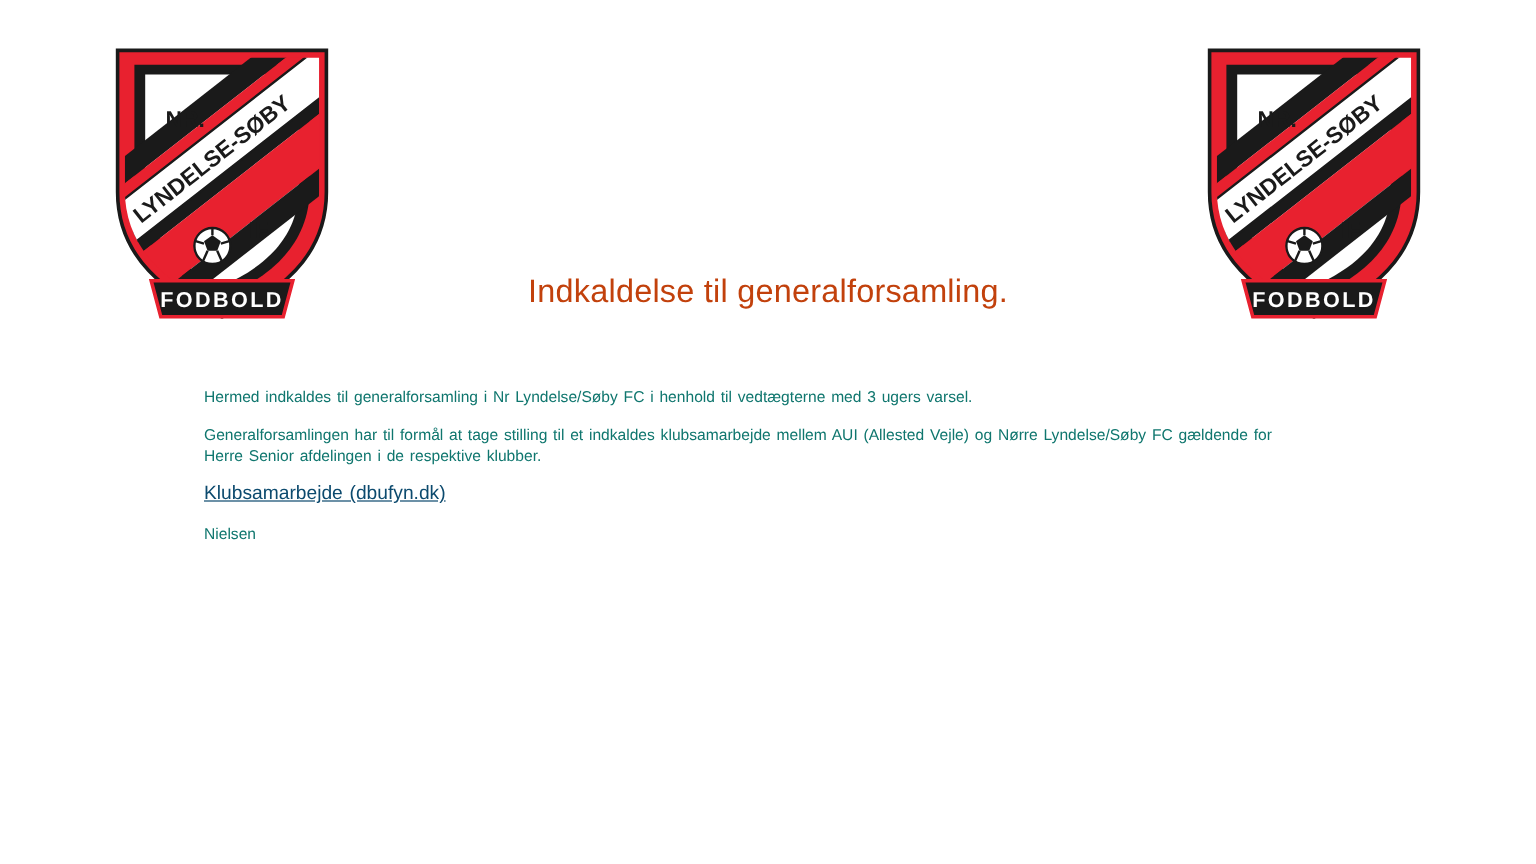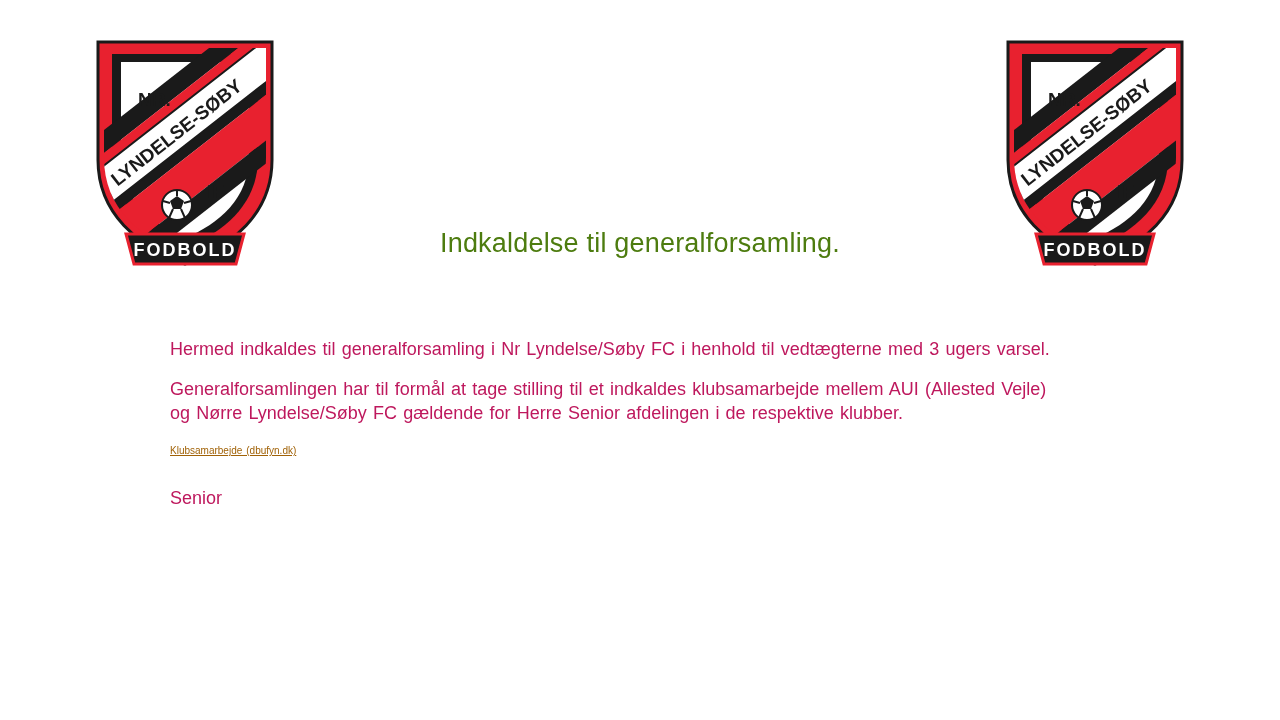--- a/index.html
+++ b/index.html
@@ -30,42 +30,42 @@
   
   .doc-title {
     position: absolute;
     left: 0;
     top: 228px;
     width: 1280px;
     text-align: center;
     font-size: 27px;
     font-weight: 400;
     letter-spacing: .2px;
-    color: #4d7c0f;
+    color: #c2410c;
   }
 
   
   .body-copy {
     position: absolute;
     left: 170px;
     top: 322px;
     width: 900px;
   }
   .para {
-    font-size: 18px;
+    font-size: 13px;
     line-height: 1.32;
-    margin: 16px 0 15px 0;
-    color: #be185d;
+    margin: 0 0 15px 0;
+    color: #0f766e;
     word-spacing: 1.2px;
   }
   .para:last-child { margin-bottom: 0; }
 
   .link {
-    font-size: 10px;
-    color: #a16207;
+    font-size: 16px;
+    color: #0c4a6e;
     text-decoration: underline;
     display: inline-block;
     margin: 0 0 15px 0;
     word-spacing: 1.2px;
     cursor: pointer;
   }
 </style>
 </head>
 <body>
 
@@ -148,14 +148,14 @@
     <text x="95" y="218" text-anchor="middle" font-family="Liberation Sans, sans-serif" font-size="18" font-weight="bold" letter-spacing="2" fill="#ffffff">FODBOLD</text>
   </svg>
 </div>
 
 <div class="doc-title">Indkaldelse til generalforsamling.</div>
 
 <div class="body-copy">
   <p class="para">Hermed indkaldes til generalforsamling i Nr Lyndelse/Søby FC i henhold til vedtægterne med 3 ugers varsel.</p>
   <p class="para">Generalforsamlingen har til formål at tage stilling til et indkaldes klubsamarbejde mellem AUI (Allested Vejle) og Nørre Lyndelse/Søby FC gældende for Herre Senior afdelingen i de respektive klubber.</p>
   <a class="link" href="#">Klubsamarbejde (dbufyn.dk)</a>
-  <p class="para">Senior</p>
+  <p class="para">Nielsen</p>
 </div>
 
 </body></html>

